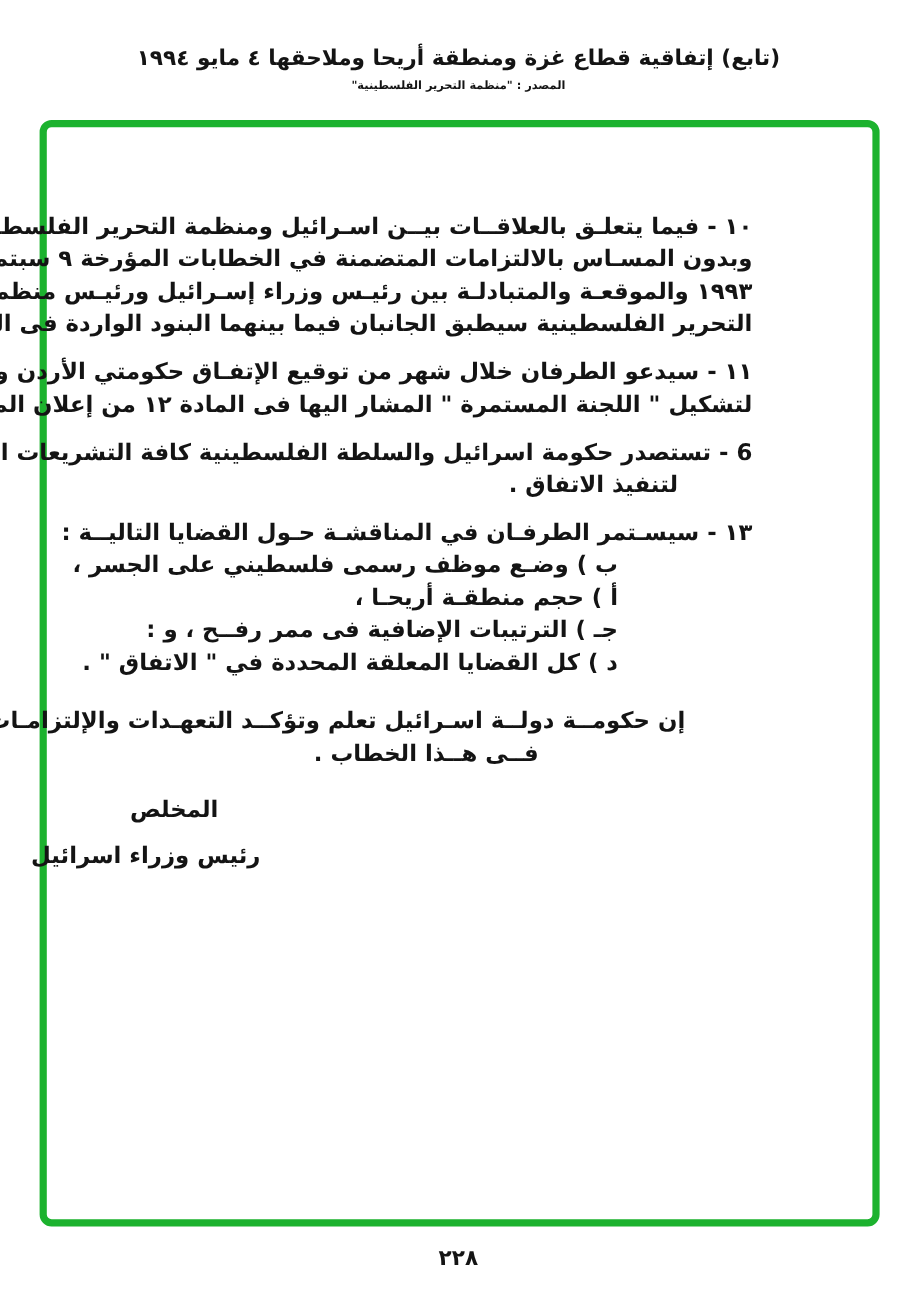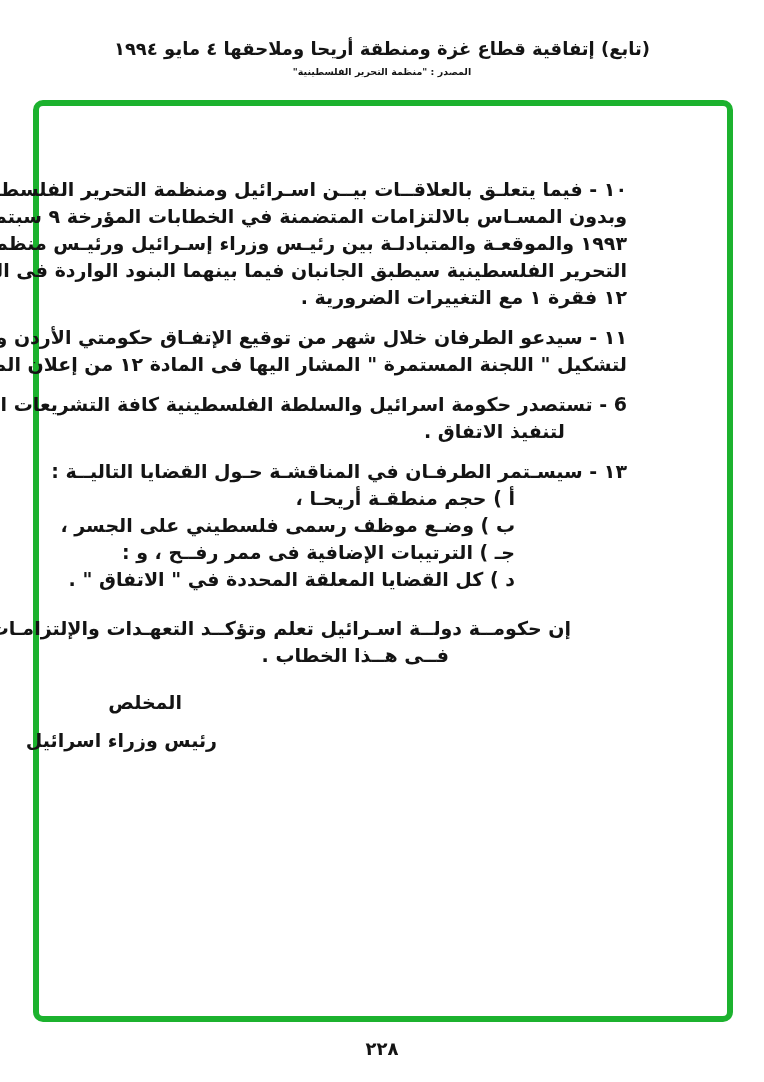--- a/index.html
+++ b/index.html
@@ -91,37 +91,36 @@
 </div>
 
 <div class="sheet">
   <div class="content" lang="ar">
 
     <div class="para">
       <div class="line">١٠ - فيما يتعلـق بالعلاقــات بيــن اسـرائيل ومنظمة التحرير الفلسطينية ،</div>
       <div class="line">وبدون المسـاس بالالتزامات المتضمنة في الخطابات المؤرخة ٩ سبتمبر</div>
       <div class="line">١٩٩٣ والموقعـة والمتبادلـة بين رئيـس وزراء إسـرائيل ورئيـس منظمة</div>
       <div class="line">التحرير الفلسطينية سيطبق الجانبان فيما بينهما البنود الواردة فى المادة</div>
-      <div class="line">١٢ فقرة ١ مع التغييرات الضرورية .</div>
     </div>
 
     <div class="para">
       <div class="line">١١ - سيدعو الطرفان خلال شهر من توقيع الإتفـاق حكومتي الأردن ومصر</div>
       <div class="line">لتشكيل " اللجنة المستمرة " المشار اليها فى المادة ١٢ من إعلان المبادئ</div>
     </div>
 
     <div class="para">
       <div class="line">6 - تستصدر حكومة اسرائيل والسلطة الفلسطينية كافة التشريعات الضرورية</div>
       <div class="line indent-cont">لتنفيذ الاتفاق .</div>
     </div>
 
     <div class="para">
       <div class="line">١٣ - سيسـتمر الطرفـان في المناقشـة حـول القضايا التاليــة :</div>
+      <div class="line subitem">ب )  وضـع موظف رسمى فلسطيني على الجسر ،</div>
       <div class="line subitem">أ )  حجم منطقـة أريحـا ،</div>
-      <div class="line subitem">ب )  وضـع موظف رسمى فلسطيني على الجسر ،</div>
       <div class="line subitem">جـ ) الترتيبات الإضافية فى ممر رفــح ، و :</div>
       <div class="line subitem">د  )  كل القضايا المعلقة المحددة في " الاتفاق " .</div>
     </div>
 
     <div class="para closing">
       <div class="line closing-l1">إن حكومــة دولــة اسـرائيل تعلم وتؤكــد التعهـدات والإلتزامـات المتضمنــة</div>
       <div class="line closing-l2">فــى هــذا الخطاب .</div>
     </div>
 
     <div class="signature">

